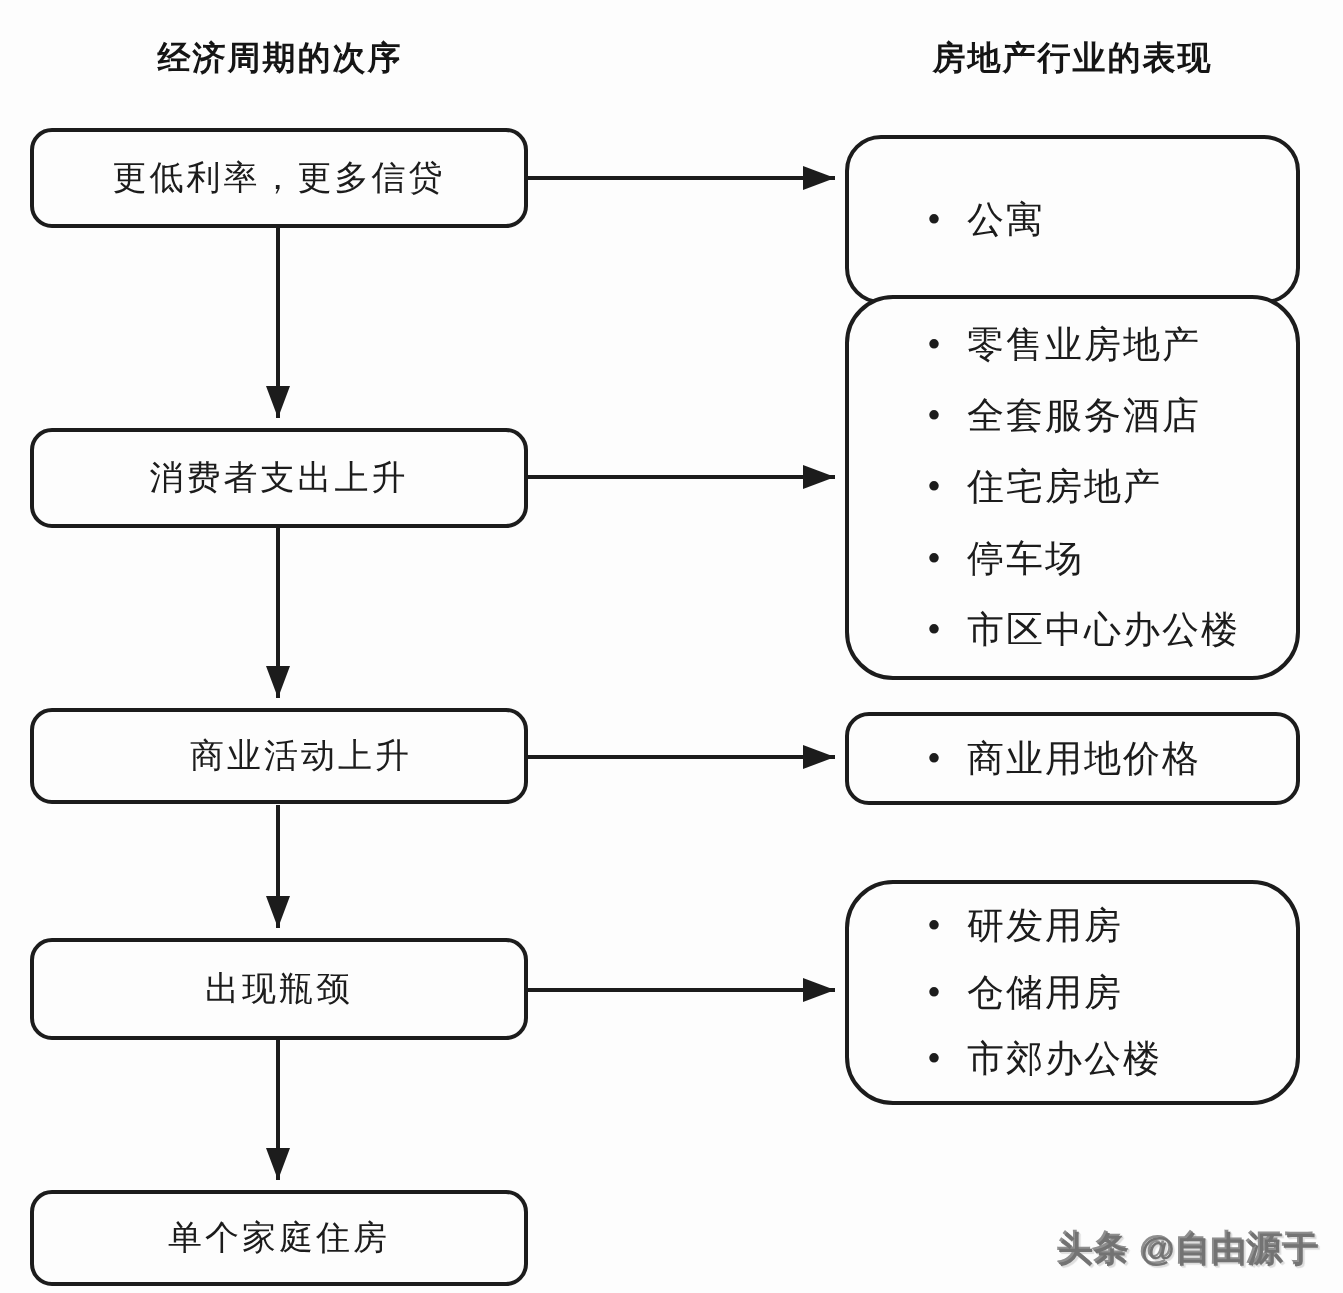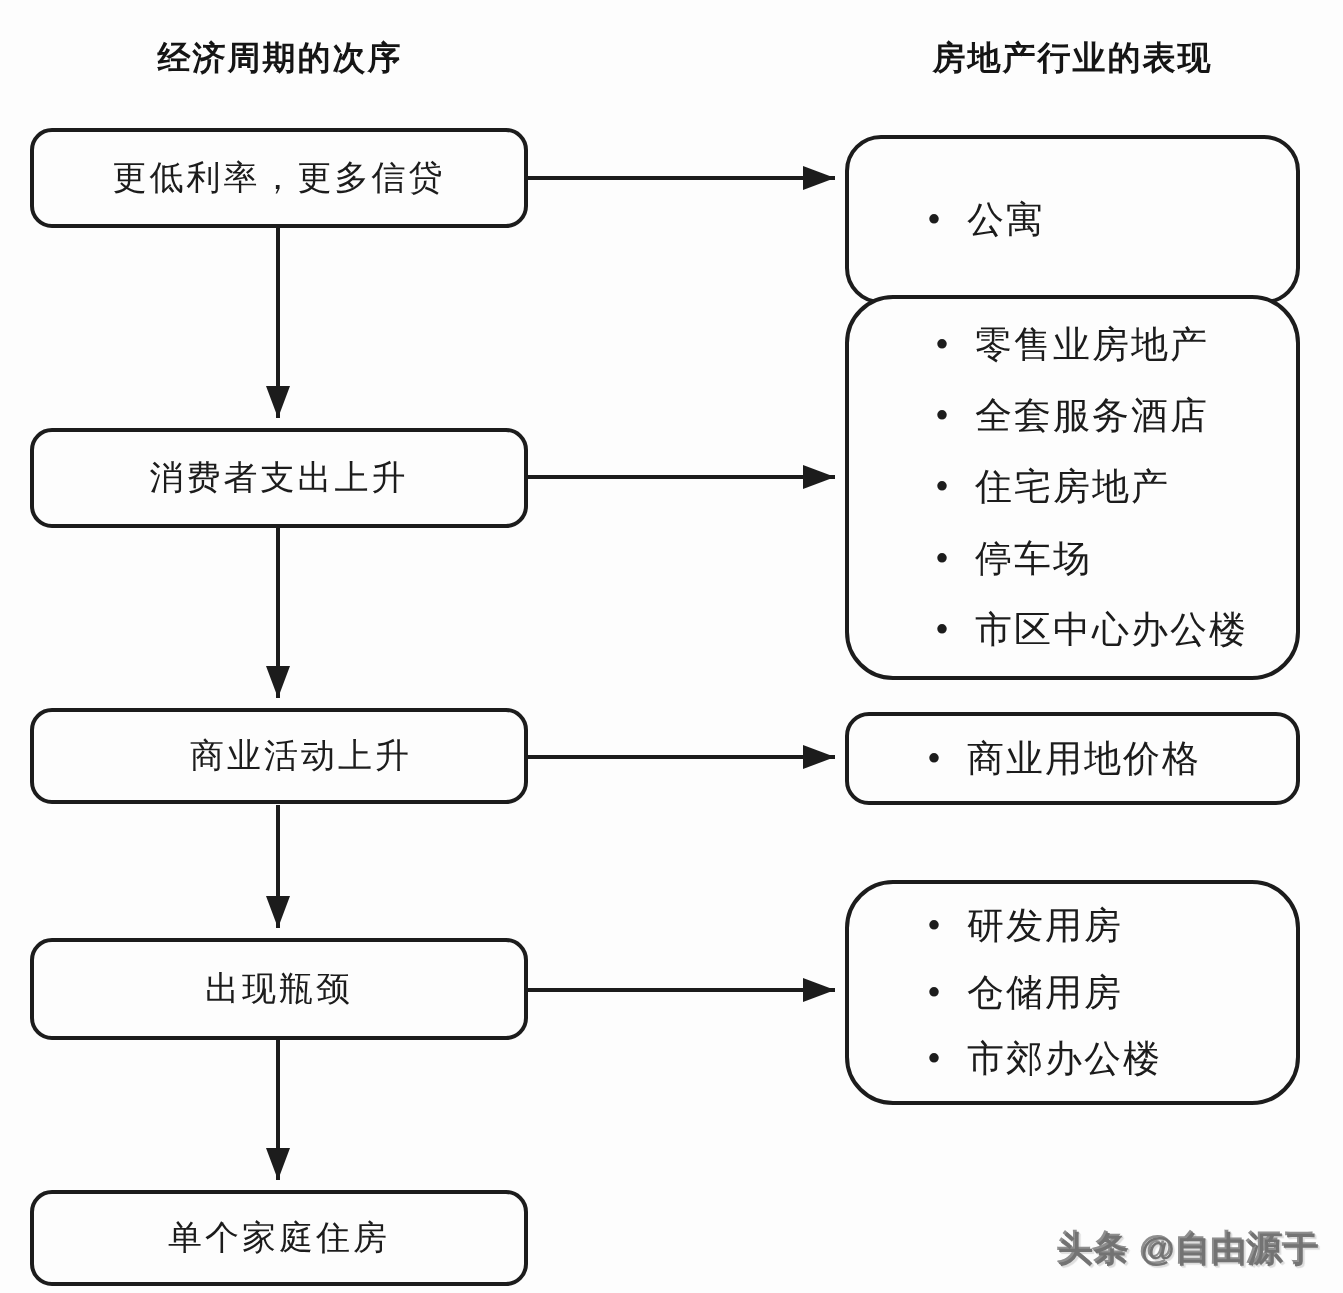--- a/index.html
+++ b/index.html
@@ -57,21 +57,21 @@
   .lb3 { top: 708px;  height: 96px; padding-left: 44px;  }
   .lb4 { top: 938px;  height: 102px; }
   .lb5 { top: 1190px; height: 96px;  }
 
   .rbox {
     left: 845px;
     width: 455px;
     justify-content: flex-start;
   }
   .rb1 { top: 103px; height: 169px; border-radius: 36px; margin-top: 32px; }
-  .rb2 { top: 295px; height: 385px; border-radius: 48px; padding-left: 8px; }
+  .rb2 { top: 295px; height: 385px; border-radius: 48px; }
   .rb3 { top: 712px; height: 93px;  border-radius: 24px; justify-content: flex-end; }
   .rb4 { top: 880px; height: 225px; border-radius: 48px; }
 
   .rbox ul {
     list-style: none;
     margin: 0;
     padding: 0 10px 0 78px;
     width: 100%;
     height: 100%;
     box-sizing: border-box;

